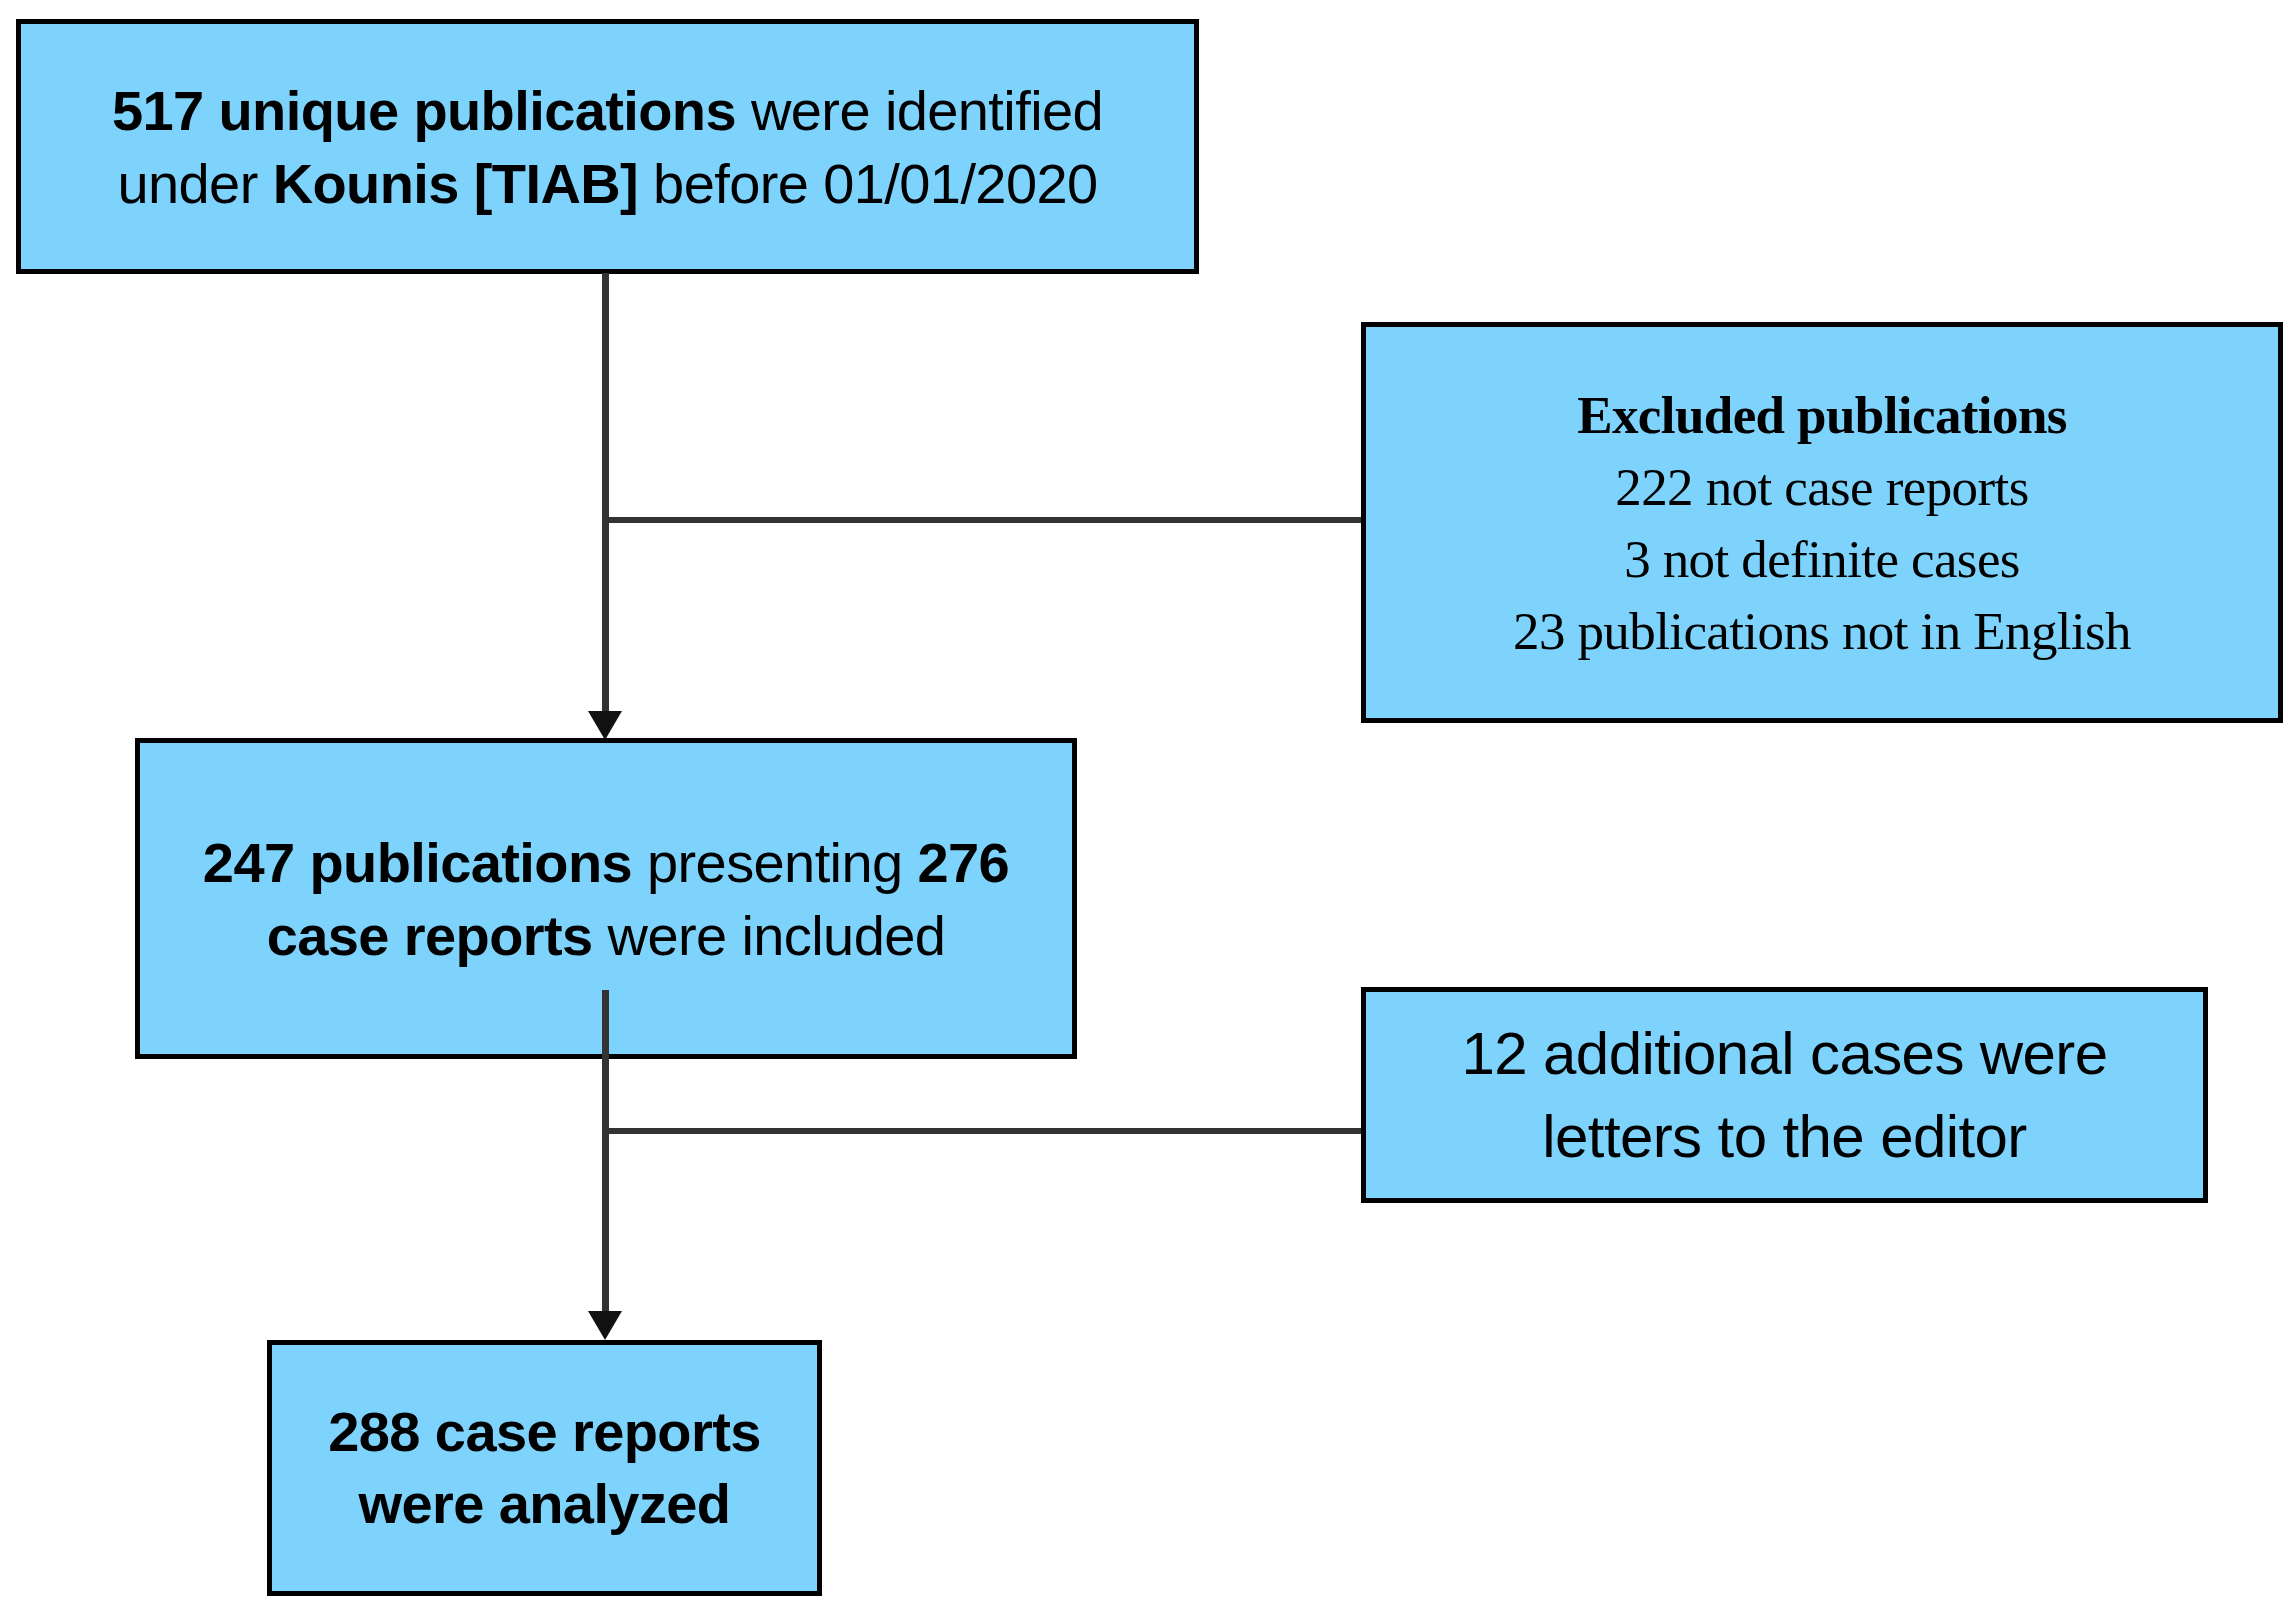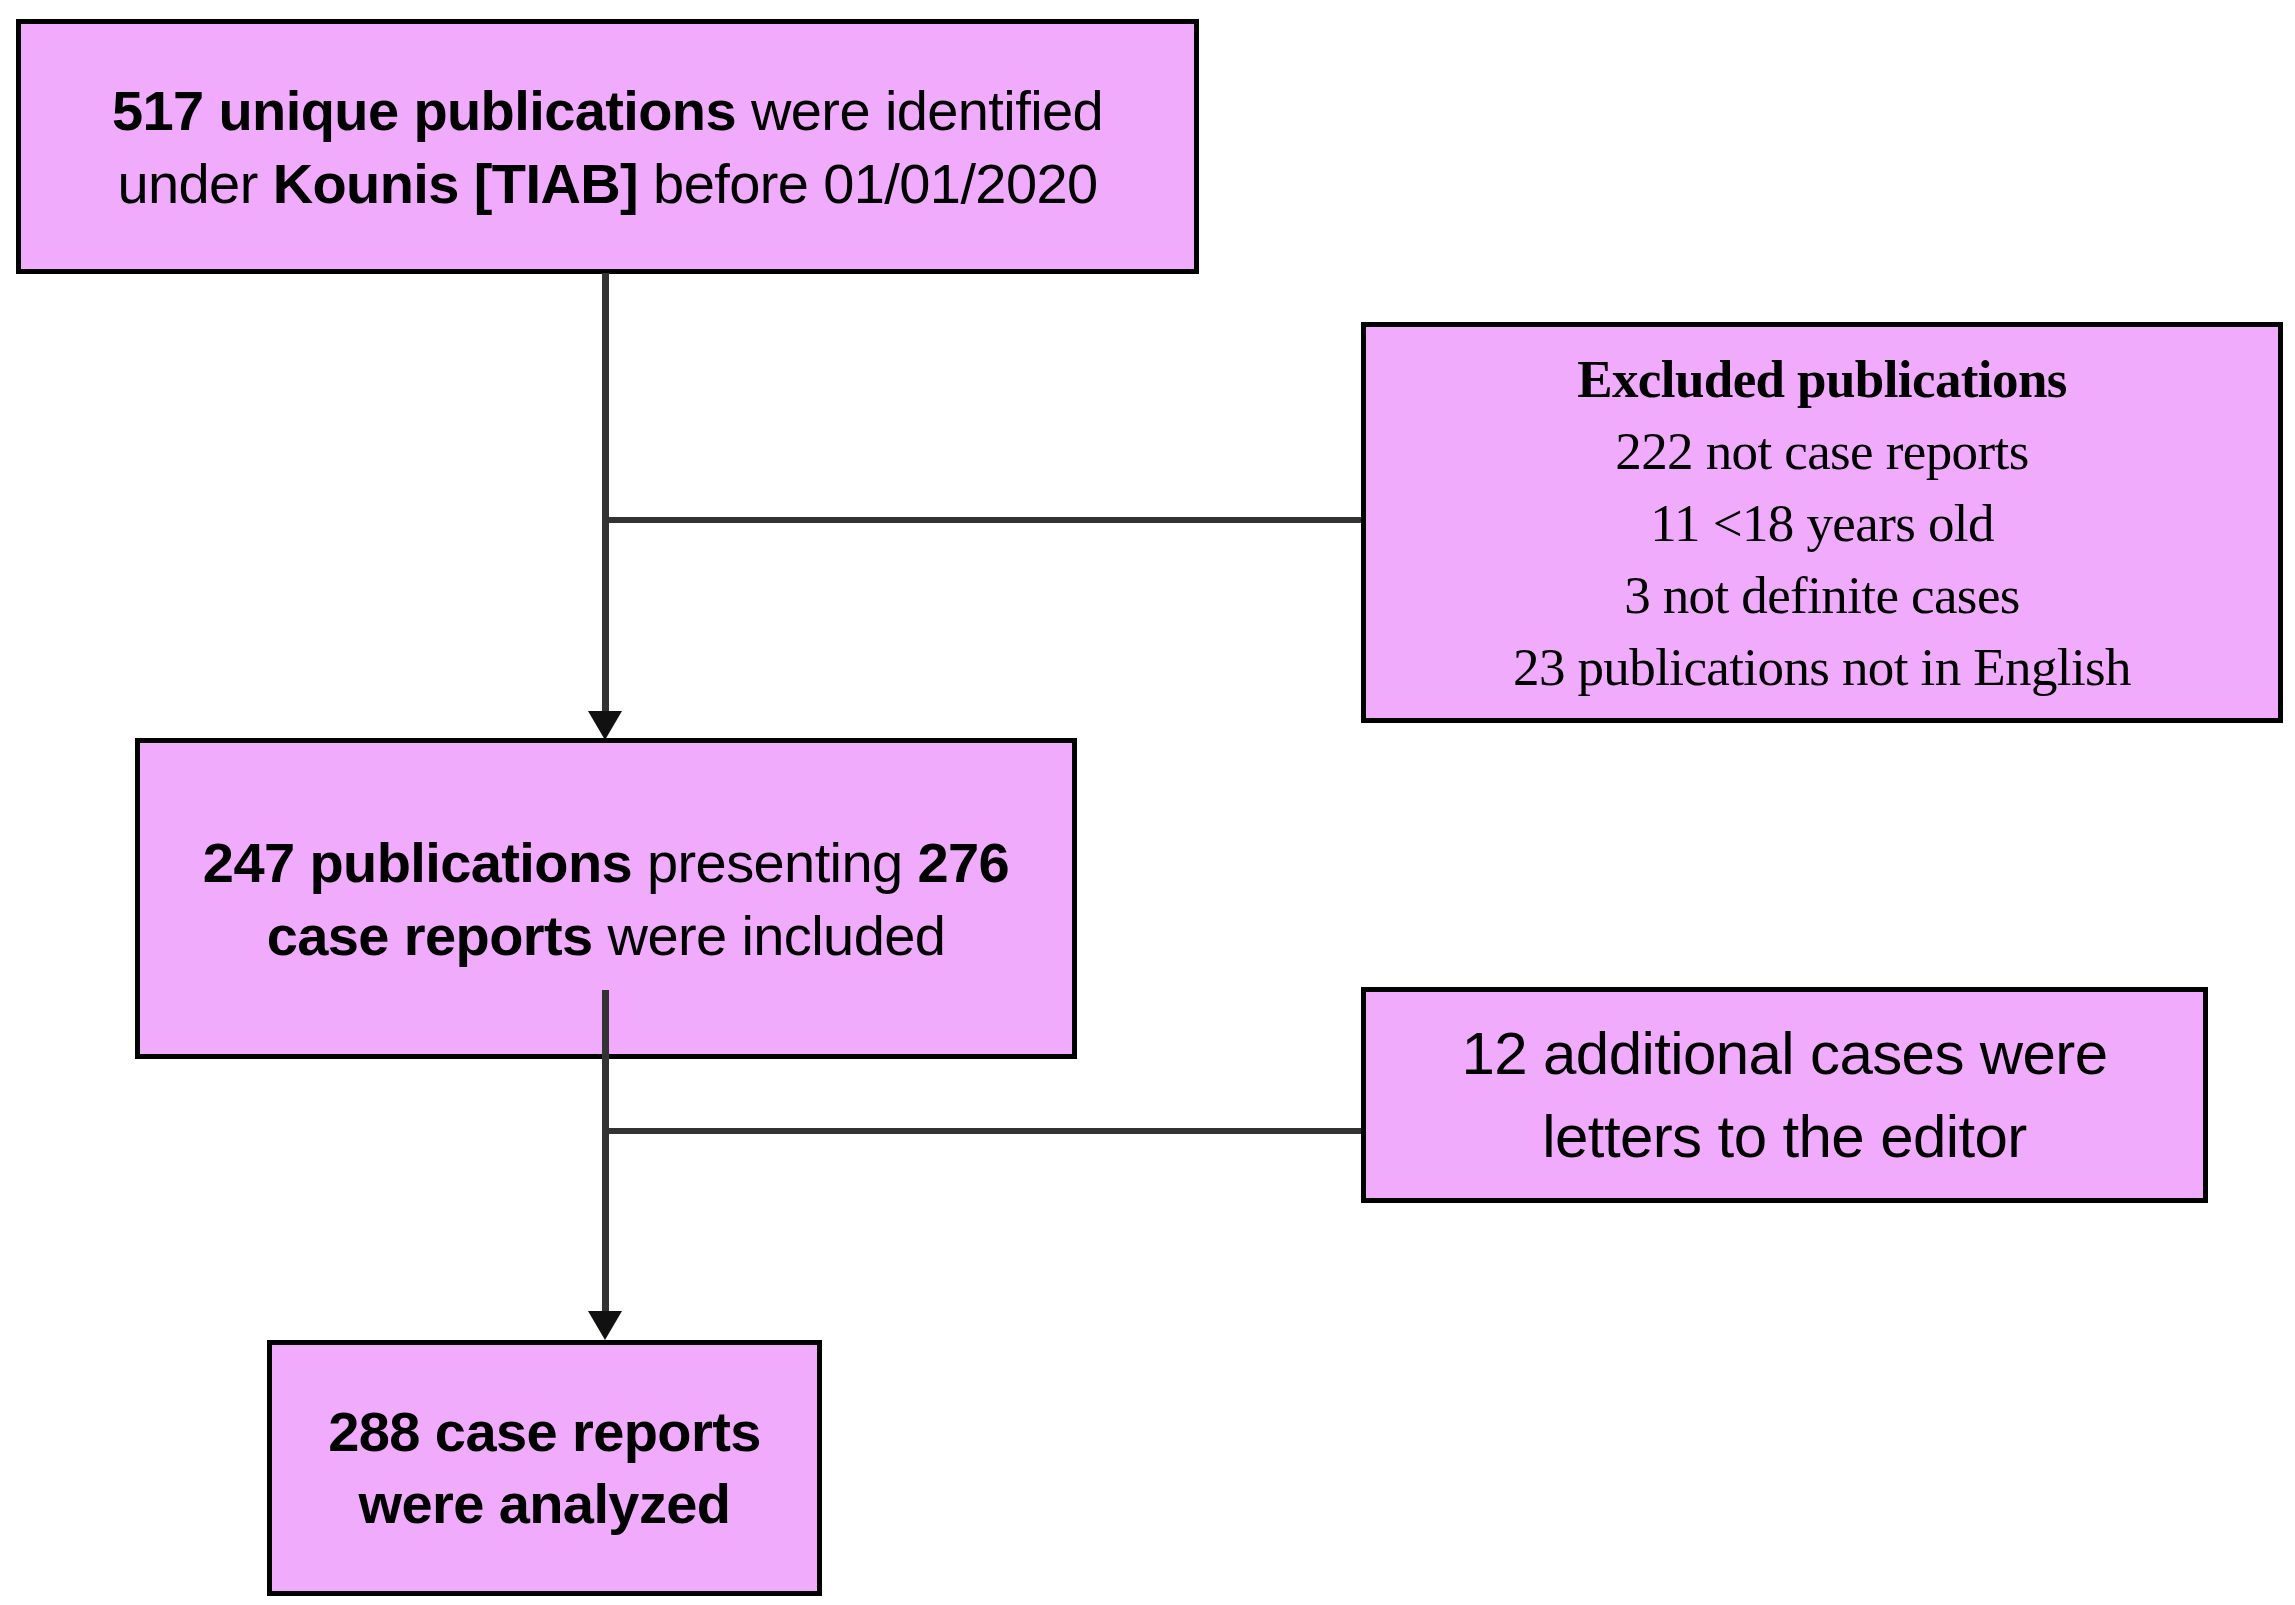--- a/index.html
+++ b/index.html
@@ -13,21 +13,21 @@
     height: 1605px;
     background: #ffffff;
     font-family: "Liberation Sans", "DejaVu Sans", sans-serif;
     color: #000000;
     overflow: hidden;
   }
   .box {
     position: absolute;
     box-sizing: border-box;
     border: 5.7px solid #000000;
-    background: #f0abfc;
+    background: #7dd3fc;
     display: flex;
     flex-direction: column;
     justify-content: center;
     align-items: center;
     text-align: center;
   }
   .line {
     white-space: pre-wrap;
     letter-spacing: -0.6px;
   }
@@ -84,21 +84,20 @@
     <div class="line"><span>under </span><span class="b">Kounis [TIAB]</span><span> before 01/01/2020</span></div>
   </div>
 
   <div class="conn" id="v-line-1"></div>
   <div class="arrowhead" id="arrowhead-1"></div>
   <div class="conn" id="h-line-1"></div>
 
   <div class="box" id="box-excluded">
     <div class="line b">Excluded publications</div>
     <div class="line">222 not case reports</div>
-    <div class="line">11 &lt;18 years old</div>
     <div class="line">3 not definite cases</div>
     <div class="line">23 publications not in English</div>
   </div>
 
   <div class="box" id="box-included">
     <div class="line"><span class="b">247 publications</span><span> presenting </span><span class="b">276</span></div>
     <div class="line"><span class="b">case reports</span><span> were included</span></div>
   </div>
 
   <div class="conn" id="v-line-2"></div>

